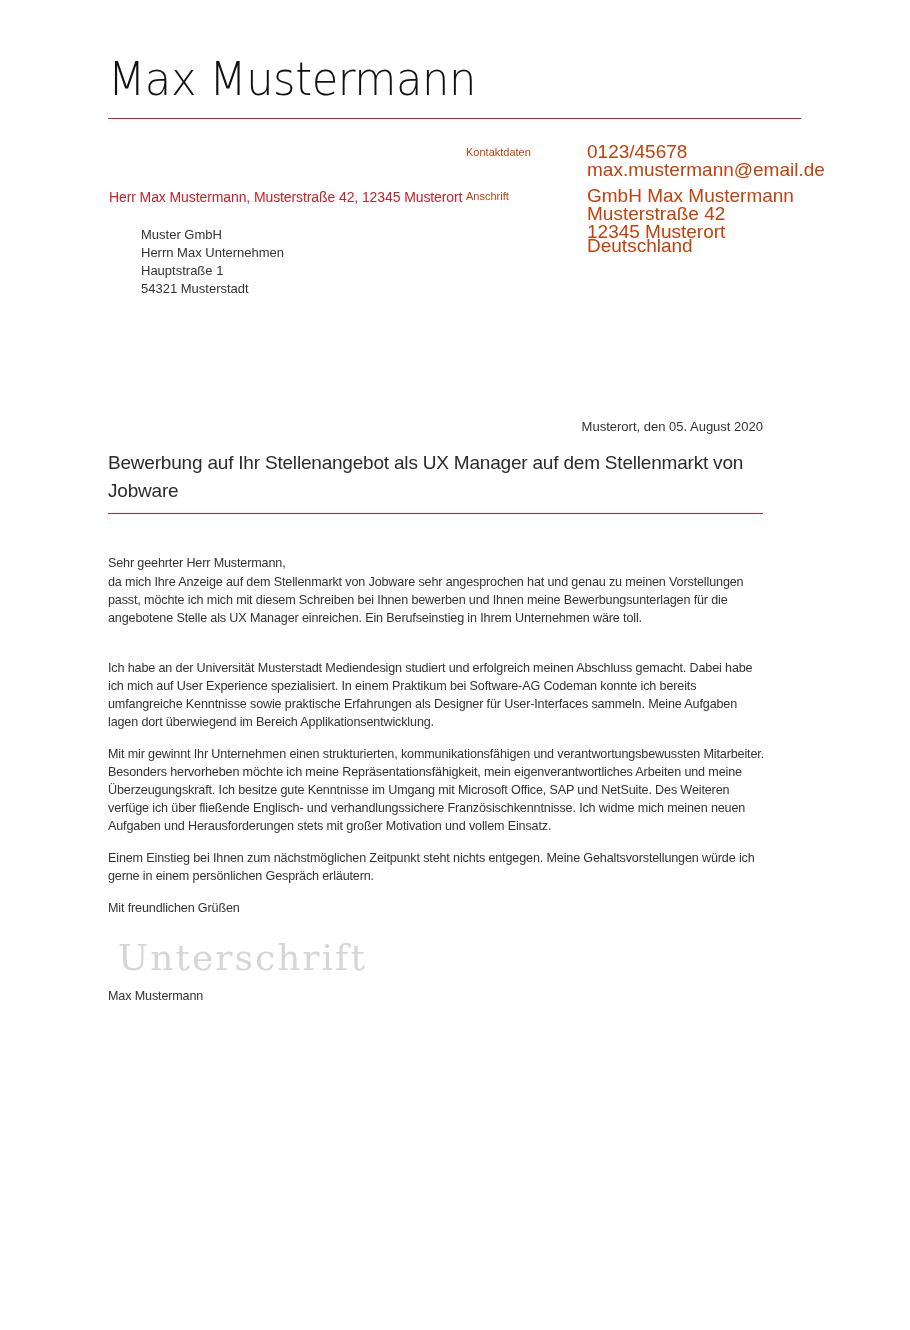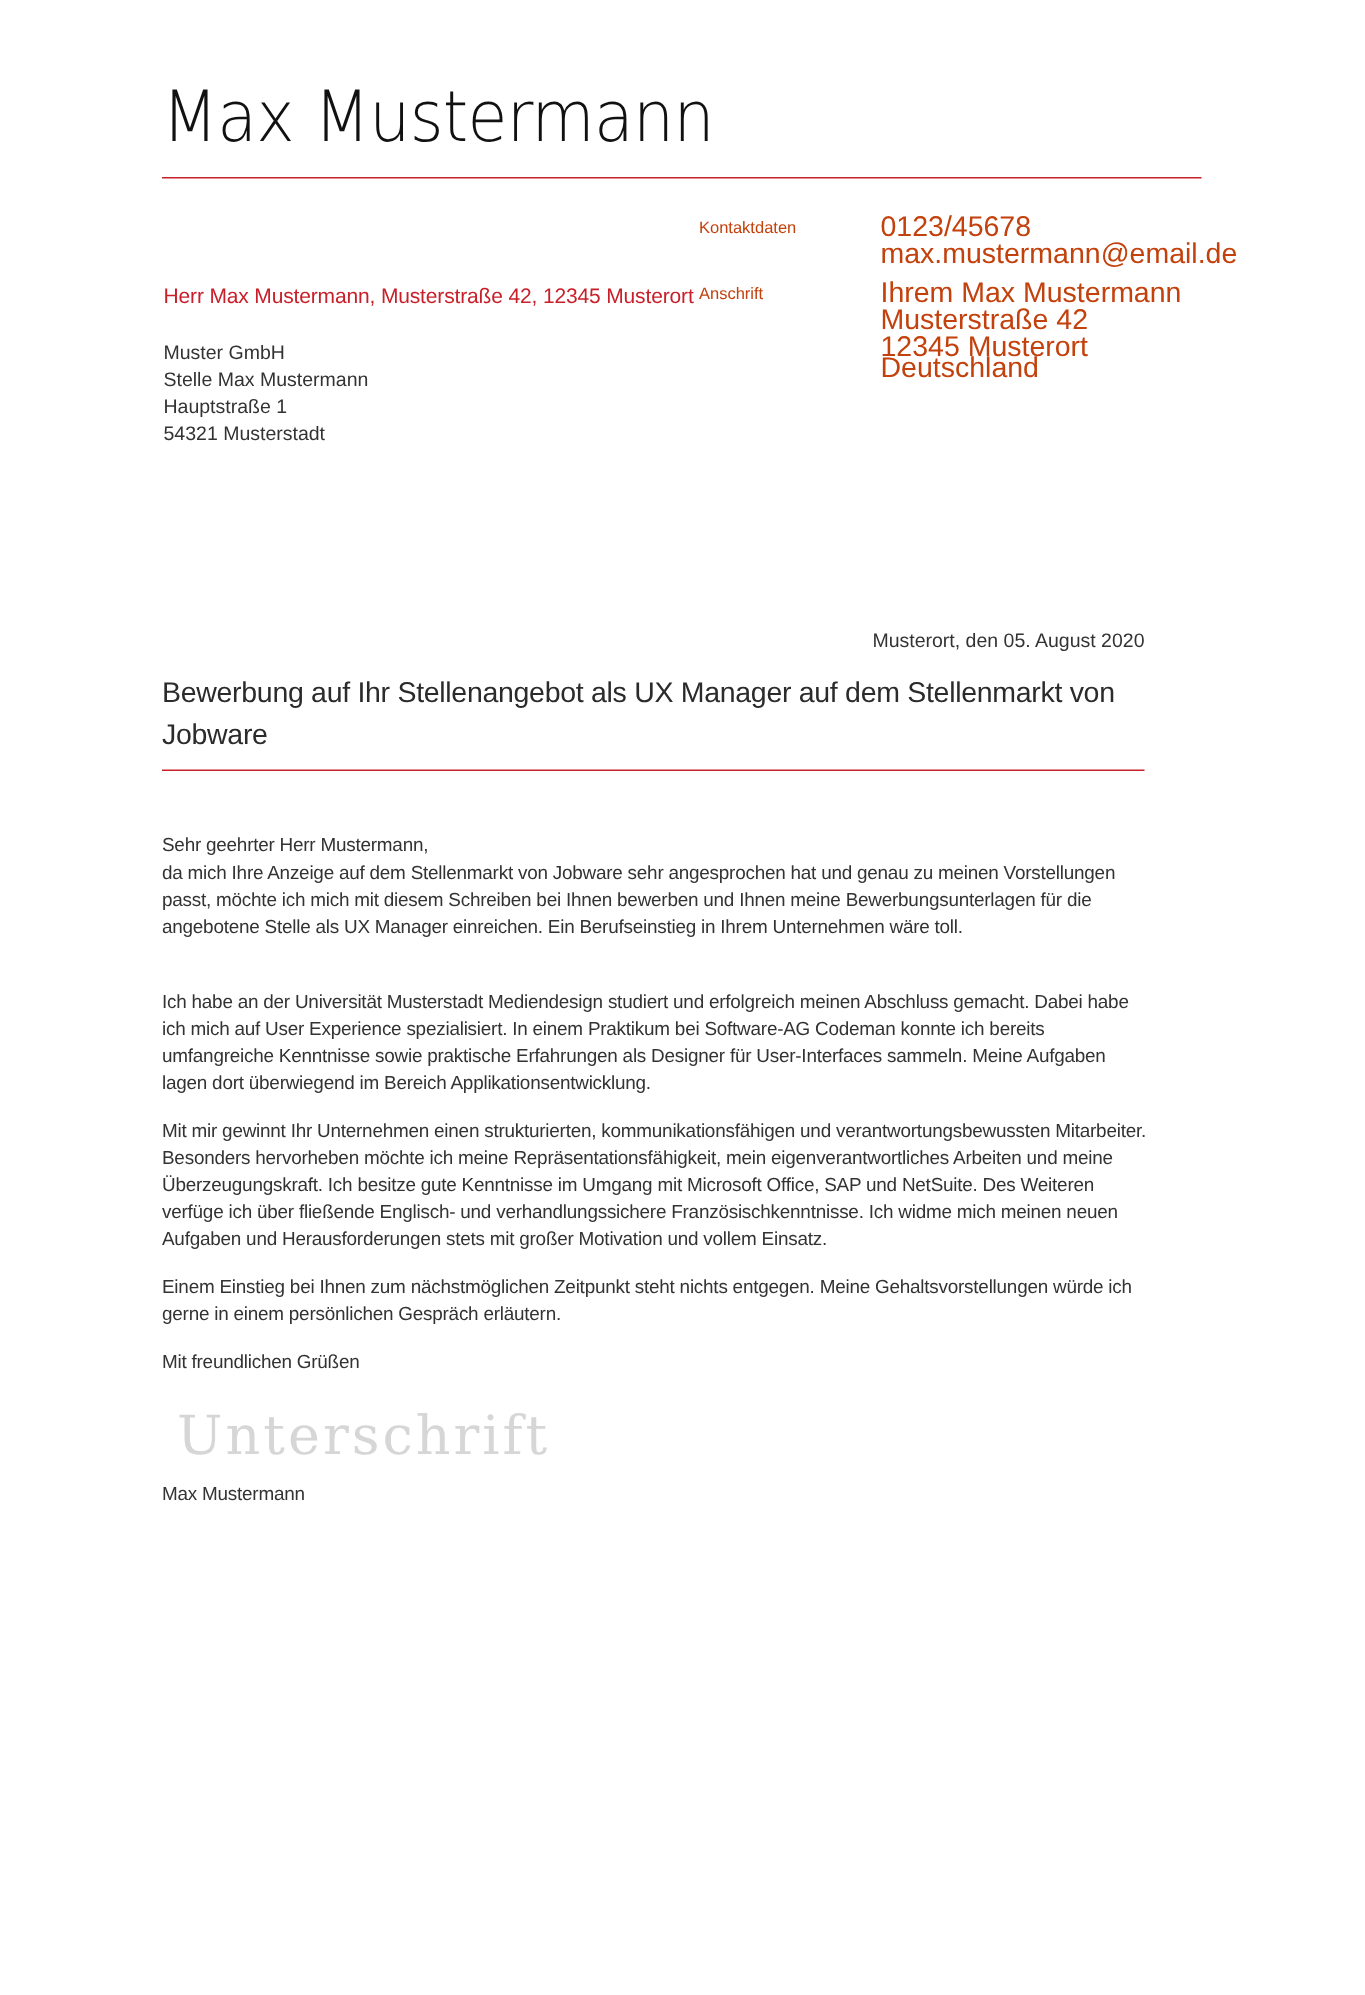--- a/index.html
+++ b/index.html
@@ -42,21 +42,21 @@
       color: #c8202a;
       letter-spacing: -0.1px;
     }
     .recipient {
       left: 109px;
       top: 226px;
       font-size: 13px;
       line-height: 18px;
       color: #333;
     }
-    .recipient div { white-space: nowrap; }
+    .recipient div { white-space: nowrap; margin-left: 32px; }
     .contact-label {
       left: 466px;
       font-size: 11px;
       color: #c2410c;
       line-height: 18px;
     }
     .contact-value {
       left: 587px;
       font-size: 19px;
       color: #c2410c;
@@ -106,31 +106,31 @@
 </head>
 <body>
 
 <div class="abs name">Max Mustermann</div>
 <div class="abs rule-top"></div>
 
 <div class="abs sender-line">Herr Max Mustermann, Musterstraße 42, 12345 Musterort</div>
 
 <div class="abs recipient">
   <div>Muster GmbH</div>
-  <div>Stelle Max Mustermann</div>
+  <div>Herrn Max Unternehmen</div>
   <div>Hauptstraße 1</div>
   <div>54321 Musterstadt</div>
 </div>
 
 <div class="abs contact-label" style="top:143px;">Kontaktdaten</div>
 <div class="abs contact-value" style="top:143px;">0123/45678</div>
 <div class="abs contact-value" style="top:161px;">max.mustermann@email.de</div>
 
 <div class="abs contact-label" style="top:187px;">Anschrift</div>
-<div class="abs contact-value" style="top:187px;">Ihrem Max Mustermann</div>
+<div class="abs contact-value" style="top:187px;">GmbH Max Mustermann</div>
 <div class="abs contact-value" style="top:205px;">Musterstraße 42</div>
 <div class="abs contact-value" style="top:223px;">12345 Musterort</div>
 <div class="abs contact-value" style="top:237px;">Deutschland</div>
 
 <div class="abs date">Musterort, den 05. August 2020</div>
 
 <div class="abs subject">Bewerbung auf Ihr Stellenangebot als UX Manager auf dem Stellenmarkt von Jobware</div>
 <div class="abs rule-subject"></div>
 
 <div class="abs body-text" style="top:554px;">Sehr geehrter Herr Mustermann,</div>

